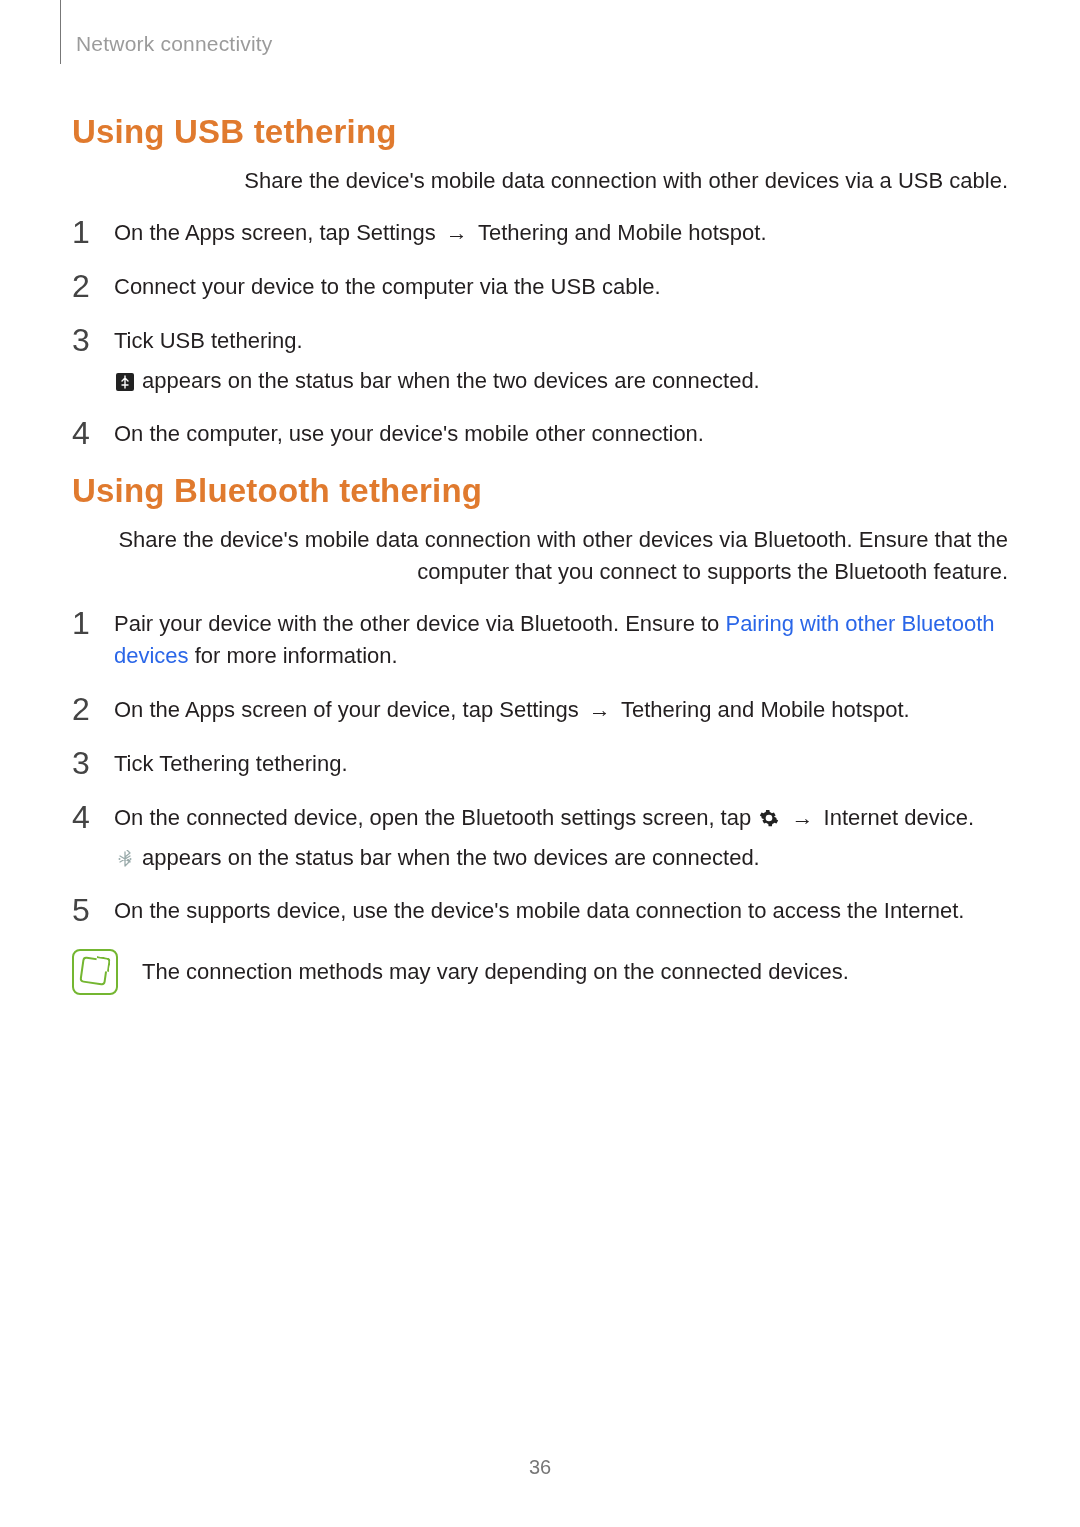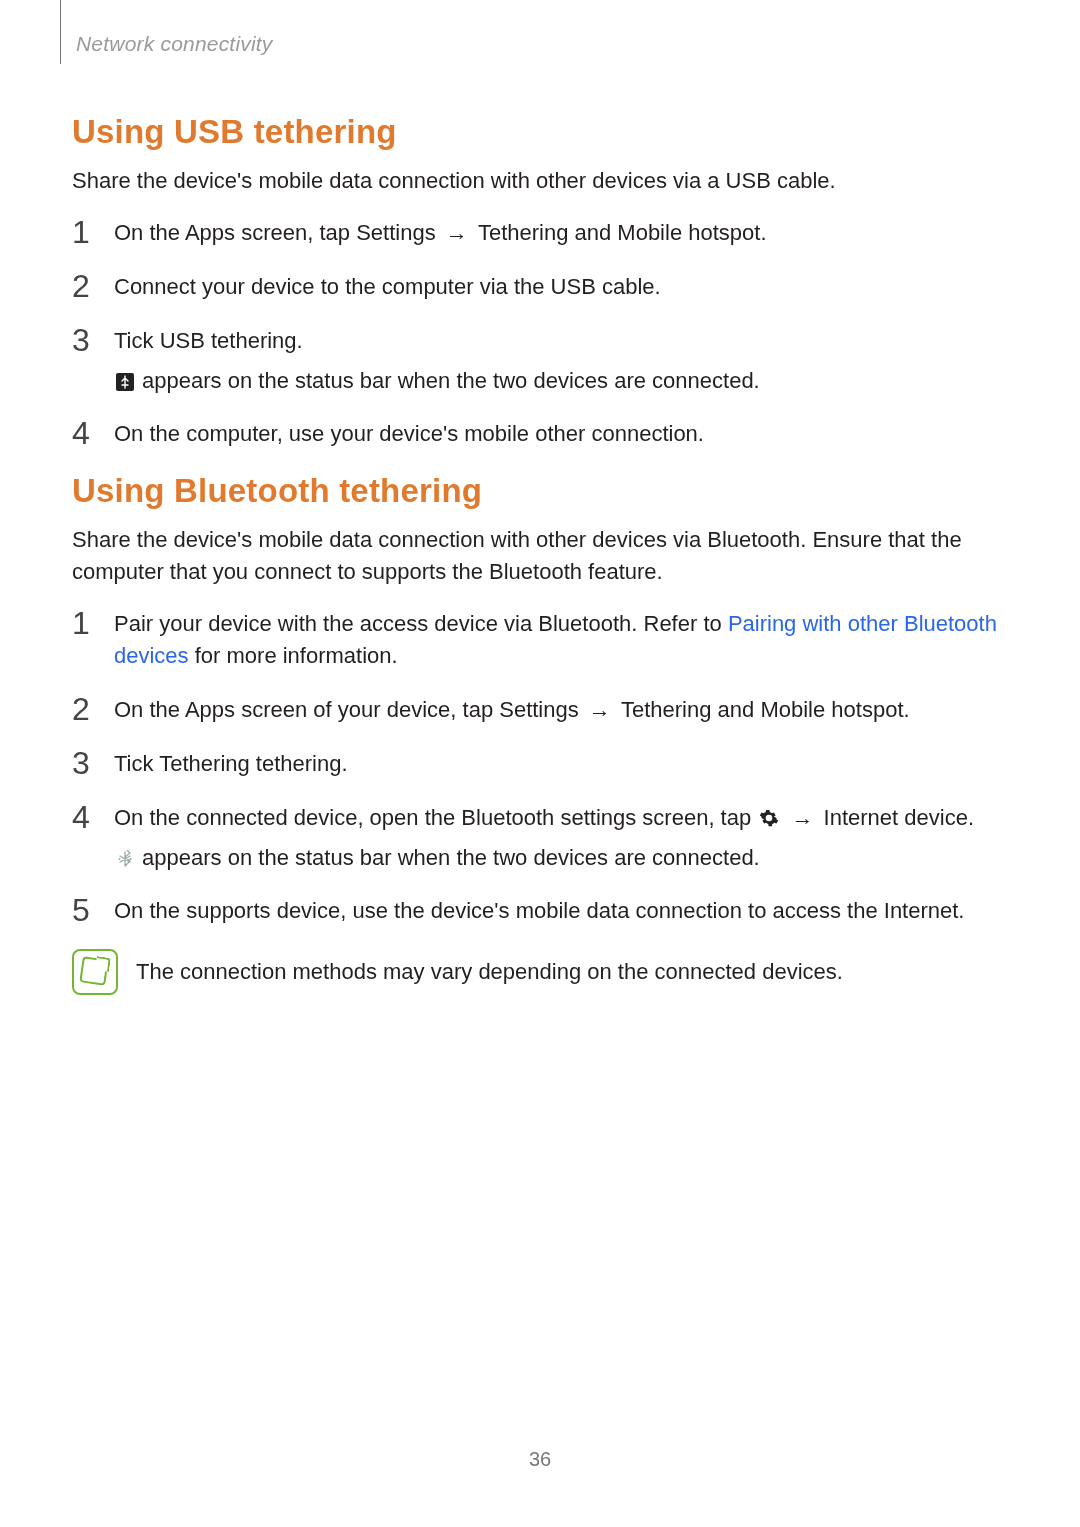--- a/index.html
+++ b/index.html
@@ -28,40 +28,40 @@
     height: 64px;
     border-left: 1.5px solid #777;
   }
   .section-label {
     position: absolute;
     left: 76px;
     top: 32px;
     font-size: 21px;
     color: #9b9b9b;
     letter-spacing: 0.2px;
-    font-style: italic;
   }
   .content {
     position: absolute;
     left: 72px;
     top: 95px;
     width: 936px;
   }
   h2.orange {
     color: #e07a2e;
     font-weight: 700;
     font-size: 33px;
     margin: 18px 0 10px 0;
     letter-spacing: 0.2px;
   }
   p.lead {
     font-size: 22px;
     color: #231f20;
     margin: 14px 0 20px 0;
     line-height: 1.45;
+    text-align: right;
   }
   ol.steps {
     list-style: none;
     padding: 0;
     margin: 0 0 10px 0;
     counter-reset: step;
   }
   ol.steps > li {
     position: relative;
     padding-left: 42px;
@@ -90,21 +90,21 @@
   }
   .inline-icon {
     display: inline-block;
     vertical-align: -3px;
     margin: 0 2px;
   }
   .inline-icon svg { display: block; }
   .note-row {
     display: flex;
     align-items: center;
-    gap: 18px;
+    gap: 24px;
     margin-top: 22px;
   }
   .note-icon {
     width: 46px;
     height: 46px;
     border: 2.5px solid #74b631;
     border-radius: 8px;
     box-sizing: border-box;
     position: relative;
     flex: 0 0 46px;
@@ -125,21 +125,21 @@
     right: 6px; top: 6px;
     width: 12px; height: 12px;
     border-top: 2.5px solid #74b631;
     border-right: 2.5px solid #74b631;
     border-top-right-radius: 4px;
     background: #fff;
     transform: rotate(8deg);
   }
   .page-number {
     position: absolute;
-    bottom: 56px;
+    bottom: 48px;
     width: 100%;
     text-align: center;
     font-size: 20px;
     color: #777;
   }
   .arrow { padding: 0 4px; }
 </style>
 </head>
 <body>
 
@@ -169,21 +169,21 @@
         </span>
       </li>
       <li>On the computer, use your device's mobile other connection.</li>
     </ol>
 
     <h2 class="orange">Using Bluetooth tethering</h2>
     <p class="lead">Share the device's mobile data connection with other devices via Bluetooth. Ensure that the computer that you connect to supports the Bluetooth feature.</p>
 
     <ol class="steps">
       <li>
-        <span>Pair your device with the access device via Bluetooth. Refer to </span><span class="link">Pairing with other Bluetooth devices</span><span> for more information.</span>
+        <span>Pair your device with the other device via Bluetooth. Ensure to </span><span class="link">Pairing with other Bluetooth devices</span><span> for more information.</span>
       </li>
       <li>
         <span>On the Apps screen of your device, tap </span><span class="bold">Settings</span><span class="arrow"> → </span><span class="bold">Tethering and Mobile hotspot</span><span>.</span>
       </li>
       <li>
         <span>Tick </span><span class="bold">Tethering tethering</span><span>.</span>
       </li>
       <li>
         <span>On the connected device, open the Bluetooth settings screen, tap </span><span class="inline-icon">
           <svg width="20" height="20" viewBox="0 0 24 24">

